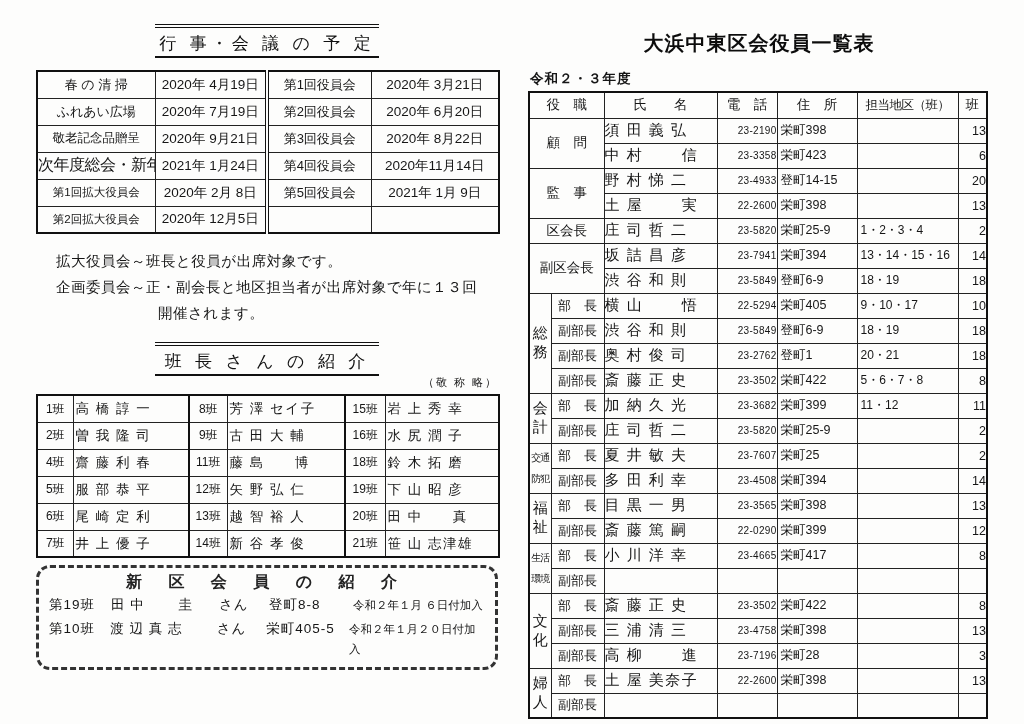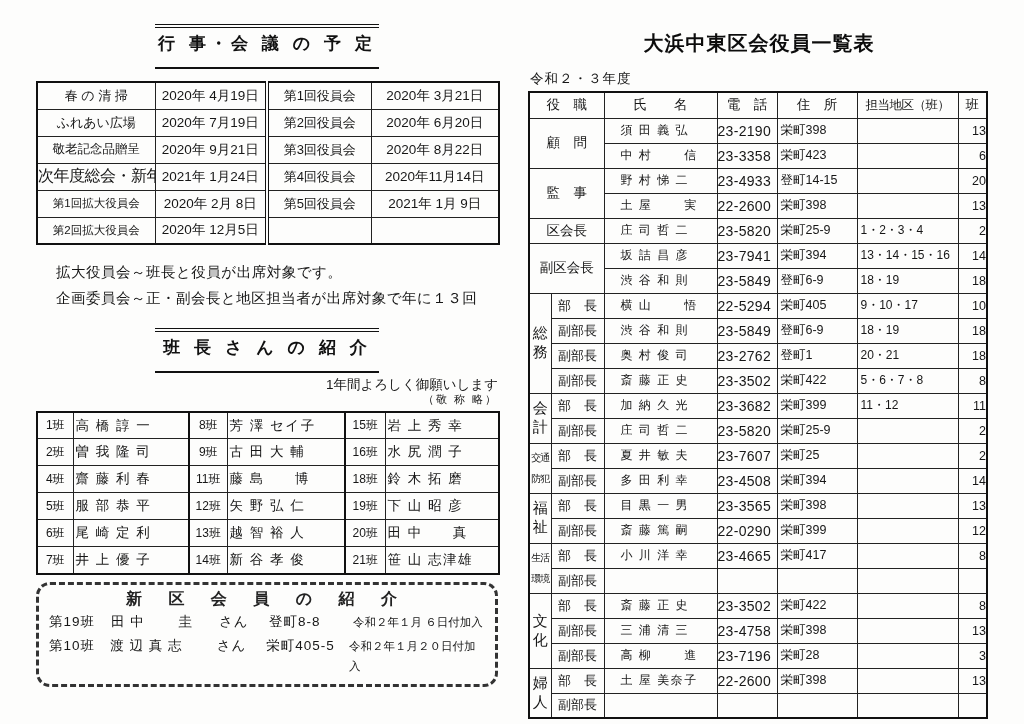--- a/index.html
+++ b/index.html
@@ -3,23 +3,23 @@
 <meta charset="utf-8">
 <style>
   * { margin:0; padding:0; box-sizing:border-box; }
   html,body { width:1024px; height:724px; background:#fdfdfc; color:#161616;
     font-family:"Liberation Sans","DejaVu Sans",sans-serif; }
   .page { position:relative; width:1024px; height:724px; overflow:hidden; }
 
   
   .left-col { position:absolute; left:36px; top:24px; width:462px; }
   .sec-title { display:block; margin:0 auto; text-align:center;
-    font-family:"DejaVu Serif","Liberation Serif",serif; font-weight:bold;
+    font-family:"DejaVu Serif","Liberation Serif",serif; font-weight:normal;
     font-size:17px; letter-spacing:4px; color:#111;
-    border-top:4px double #111; border-bottom:2px solid #111; padding:4px 2px 12px; }
+    border-top:4px double #111; border-bottom:2px solid #111; padding:4px 2px 1px; }
   .events-title { width:224px; }
 
   table { border-collapse:collapse; table-layout:fixed; }
   .events-table { width:462px; margin-top:12px; border:2px solid #111; }
   .events-table td { border:1px solid #222; height:27px; text-align:center;
     overflow:hidden; white-space:nowrap; }
   .events-table td.ev { font-size:13px; }
   .events-table tr.r2 td.ev { font-size:12.5px; }
   .events-table tr.r3 td.ev { font-size:16px; letter-spacing:-0.5px; }
   .events-table tr.r4 td.ev, .events-table tr.r5 td.ev { font-size:11.5px; }
@@ -45,35 +45,35 @@
   .member-row { display:flex; align-items:baseline; font-size:13.5px; line-height:1.75; letter-spacing:1px; }
   .member-row .mhan { width:52px; }
   .member-row .mname { width:118px; padding-left:10px; }
   .member-row .msuffix { width:42px; }
   .member-row .maddr { width:92px; padding-left:8px; }
   .member-row .mjoin { font-size:11.5px; letter-spacing:0; }
 
   
   .right-col { position:absolute; left:528px; top:30px; width:462px; }
   .roster-title { text-align:center; font-weight:bold; font-size:20px; letter-spacing:1px; color:#0c0c0c; }
-  .era { font-size:13.5px; margin:13px 0 3px 2px; letter-spacing:1px; }
+  .era { font-size:13.5px; margin:13px 0 3px 2px; letter-spacing:1px;font-weight:bold; }
 
   .roster-table { width:458px; border:2px solid #111; }
   .roster-table th, .roster-table td { border:1px solid #222; overflow:hidden; }
   .roster-table tr { height:25px; }
   .roster-table tr.hdr { height:26px; }
   .roster-table th { font-size:13.5px; font-weight:normal; text-align:center; white-space:nowrap;margin-left:28px; }
   .roster-table th.area-h { font-size:12.5px; letter-spacing:-0.5px; }
   td.gcell { text-align:center; vertical-align:middle; font-size:15px; line-height:1.25;
     white-space:pre-line; padding:0; }
   td.gcell.cmp { font-size:10px; letter-spacing:-1px; line-height:2.1; }
   td.gwide { text-align:center; vertical-align:middle; font-size:13.5px; white-space:nowrap; }
   td.role { text-align:center; font-size:13px; white-space:nowrap; }
-  td.nm { font-size:12px; letter-spacing:1.5px; padding-left:16px; white-space:nowrap; }
-  td.ph { font-size:14px; text-align:left; white-space:nowrap; letter-spacing:0.3px; }
+  td.nm { font-size:15px; letter-spacing:1.5px; padding-left:0; white-space:nowrap; }
+  td.ph { font-size:10px; text-align:right; white-space:nowrap; letter-spacing:0.3px; }
   td.ad { font-size:12.5px; padding-left:3px; white-space:nowrap; }
   td.ar { font-size:12px; padding-left:3px; white-space:nowrap; }
   td.hn { font-size:12.5px; text-align:right; }
 </style>
 </head>
 <body>
 
 <div class="page">
 
   <div class="left-col">
@@ -123,24 +123,24 @@
           <td class="dt">2020年 12月5日</td>
           <td class="mt"></td>
           <td class="dt"></td>
         </tr>
       </tbody>
     </table>
 
     <div class="notes">
       <div>拡大役員会～班長と役員が出席対象です。</div>
       <div>企画委員会～正・副会長と地区担当者が出席対象で年に１３回</div>
+      <div class="indent">開催されます。</div>
     </div>
 
     <div class="sec-title leaders-title">班 長 さ ん の 紹 介</div>
-    <div class="greeting">1年間よろしく御願いします</div>
     <div class="honorific">（敬 称 略）</div>
 
     <table class="leaders-table">
       <colgroup>
           <col style="width:36px">
           <col style="width:116px">
           <col style="width:38px">
           <col style="width:118px">
           <col style="width:40px">
           <col style="width:114px">

